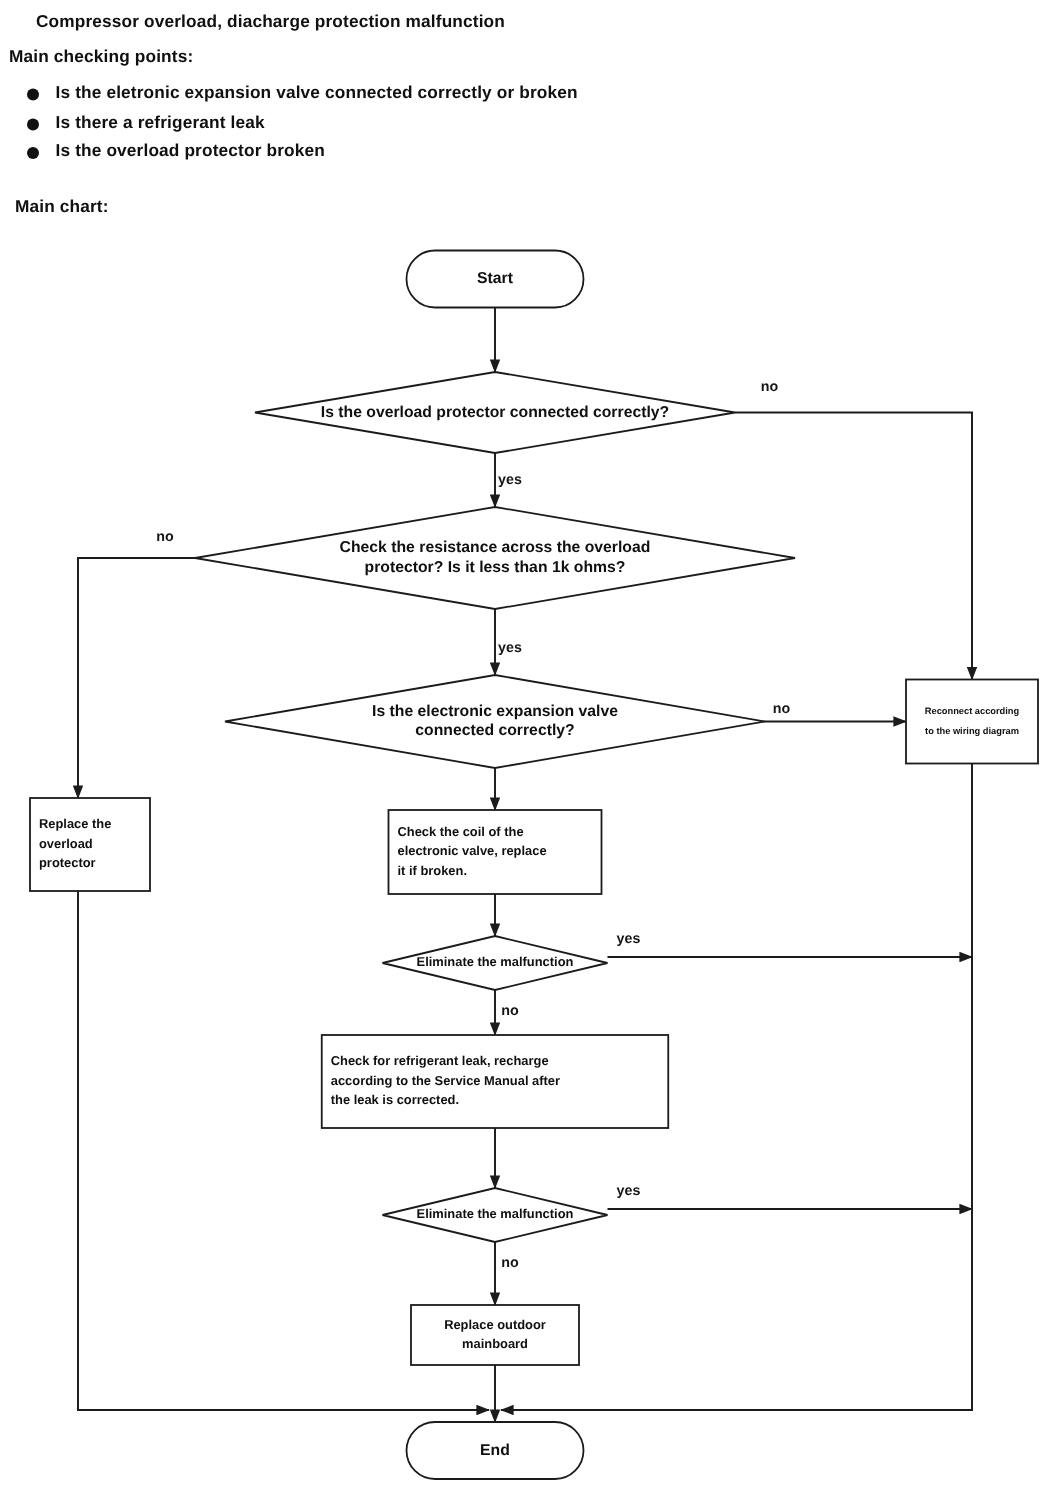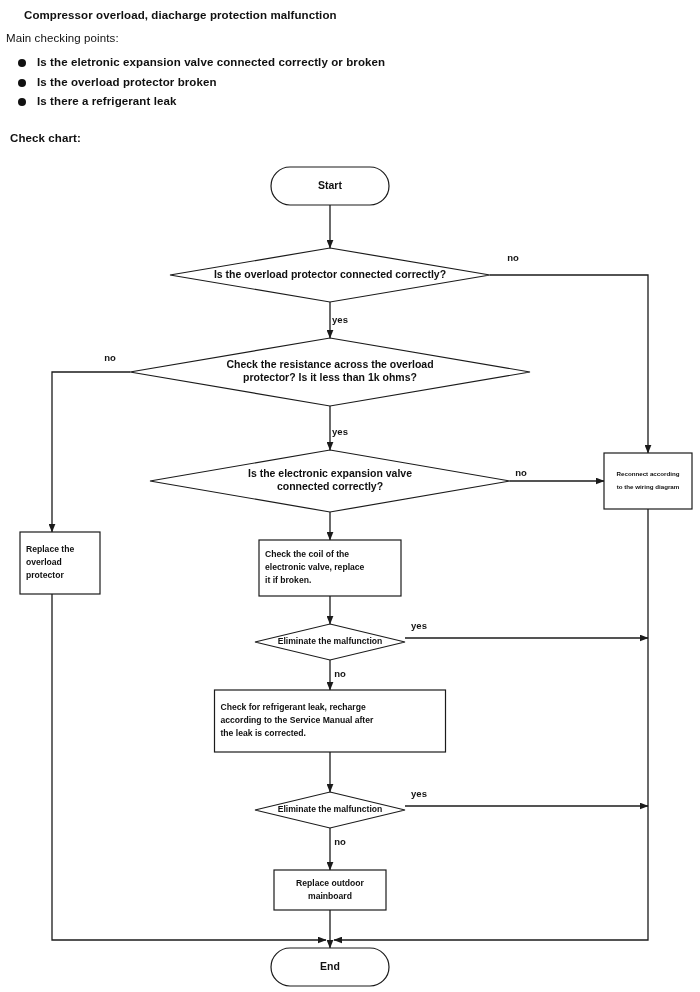--- a/index.html
+++ b/index.html
@@ -29,21 +29,21 @@
   }
   .title-line {
     font-size: 11.5px;
     font-weight: 600;
     color: #101010;
     padding: 9px 0 0 24px;
     letter-spacing: 0.1px;
   }
   .subtitle-line {
     font-size: 11.5px;
-    font-weight: 400;
+    font-weight: 700;
     color: #101010;
     padding: 11px 0 0 6px;
     letter-spacing: 0.1px;
   }
   ul.points {
     list-style: none;
     margin: 0;
     padding: 9px 0 0 16px;
   }
   ul.points li {
@@ -124,28 +124,28 @@
   <div class="doc-head">
     <div class="title-line">Compressor overload, diacharge protection malfunction</div>
     <div class="subtitle-line">Main checking points:</div>
     <ul class="points">
       <li>
         <span class="bullet"></span>
         <span>Is the eletronic expansion valve connected correctly or broken</span>
       </li>
       <li>
         <span class="bullet"></span>
-        <span>Is the overload protector broken</span>
+        <span>Is there a refrigerant leak</span>
       </li>
       <li>
         <span class="bullet"></span>
-        <span>Is there a refrigerant leak</span>
+        <span>Is the overload protector broken</span>
       </li>
     </ul>
-    <div class="flow-label">Check chart:</div>
+    <div class="flow-label">Main chart:</div>
   </div>
 
   <div class="chart-wrap">
     <svg class="flow" viewBox="0 0 700 842" xmlns="http://www.w3.org/2000/svg">
       <defs>
         <marker id="arrowhead" markerWidth="9" markerHeight="7" refX="8.4" refY="3.5" orient="auto" markerUnits="userSpaceOnUse">
           <polygon points="0 0, 9 3.5, 0 7" fill="#1b1b1b"></polygon>
         </marker>
       </defs>
       <g id="edges-layer">

